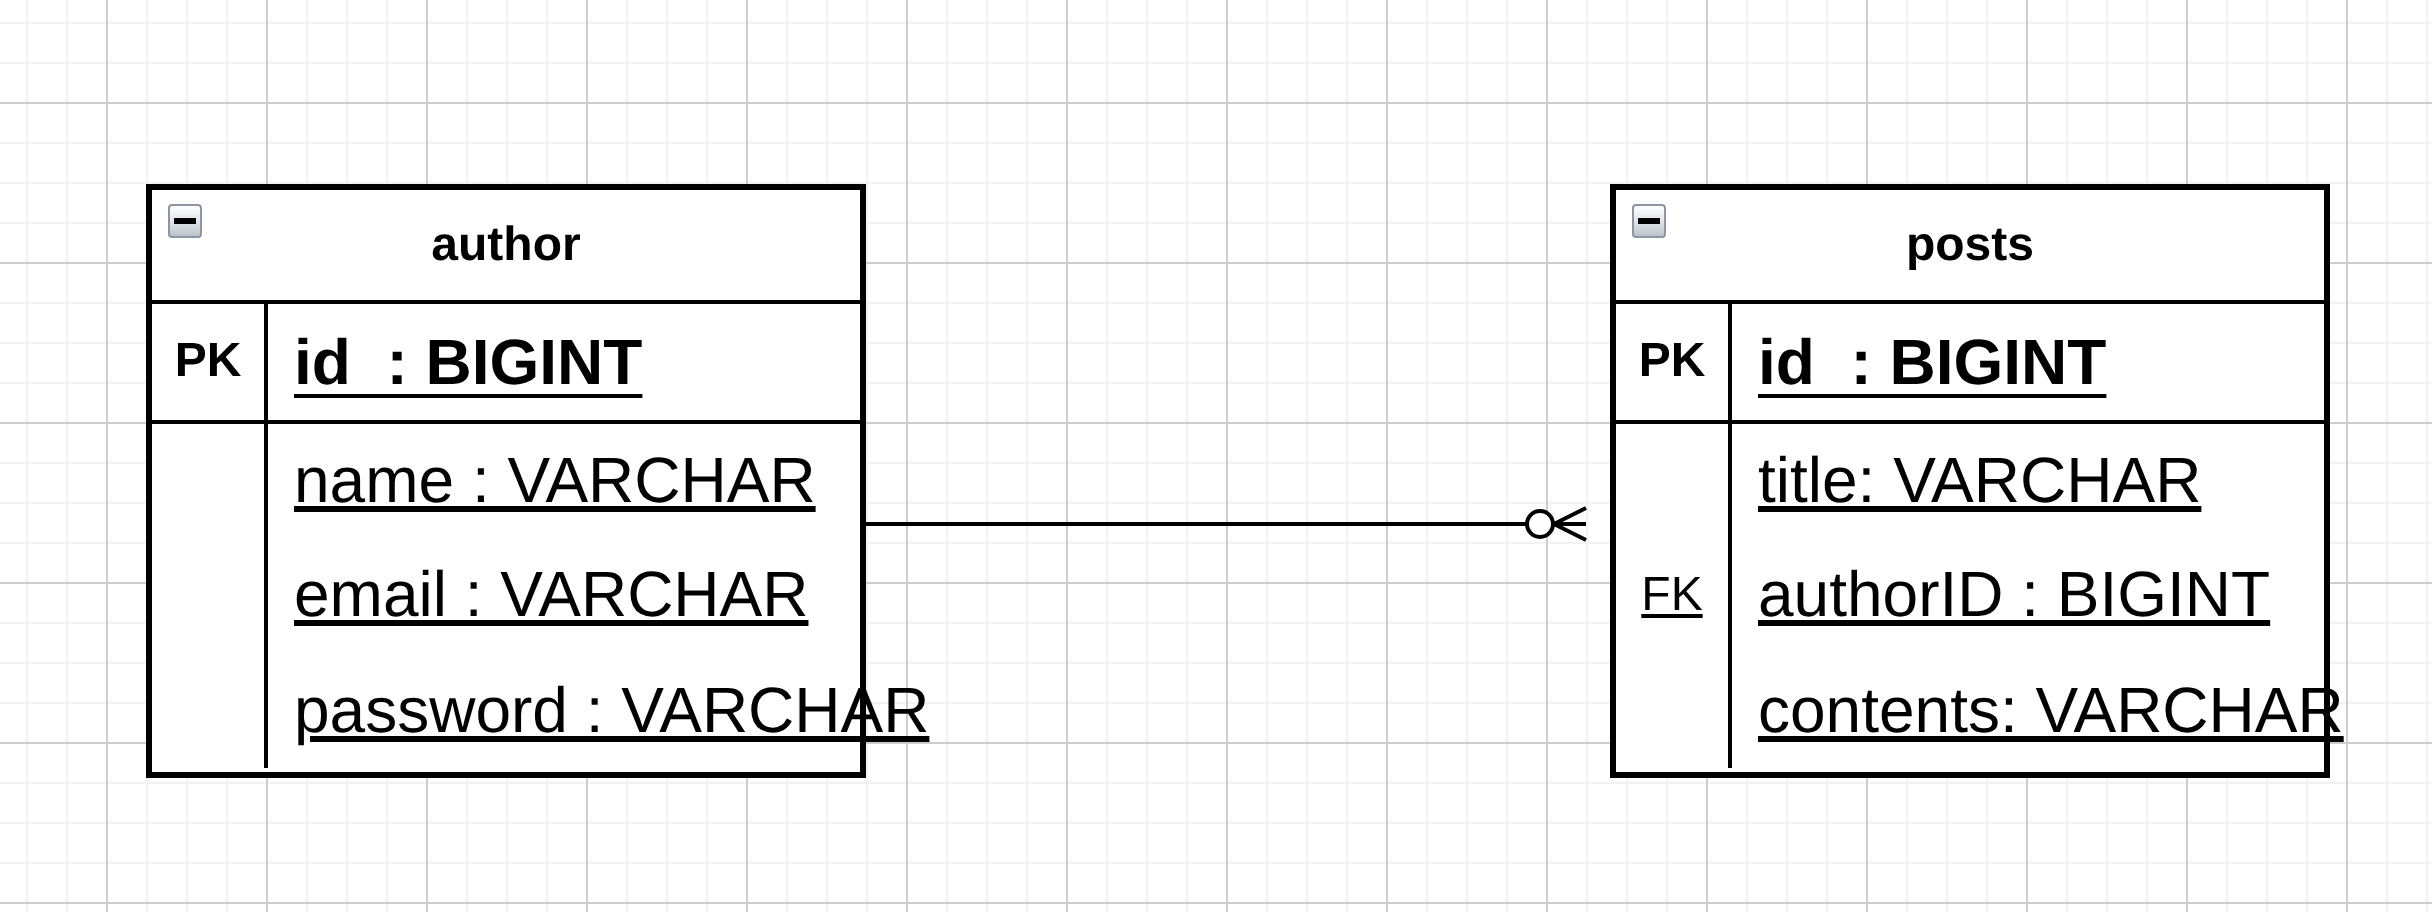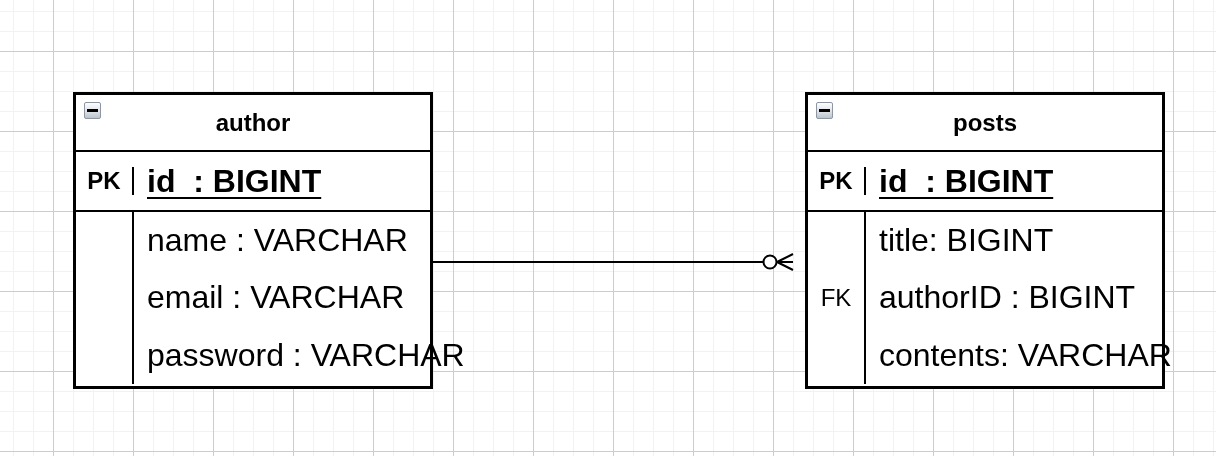--- a/index.html
+++ b/index.html
@@ -57,21 +57,20 @@
   .minus-glyph {
     width: 11px;
     height: 3px;
     background: #000000;
   }
 
   .pk-row {
     height: 60px;
     border-bottom: 2px solid #000000;
     display: flex;
-    align-items: center;
   }
   .key-cell {
     flex: 0 0 58px;
     border-right: 2px solid #000000;
     display: flex;
     align-items: center;
     justify-content: center;
     font-size: 24px;
   }
   .key-cell.bold { font-weight: bold; }
@@ -88,21 +87,21 @@
     text-decoration: underline;
     text-decoration-thickness: 2px;
     text-underline-offset: 5px;
   }
 
   .entity-body {
     display: flex;
     flex-direction: column;
     height: 172px;
   }
-  .body-row { flex: 1; display: flex; }
+  .body-row { flex: 1; display: flex; text-decoration: underline; }
 
   .connector-layer {
     position: absolute;
     left: 0; top: 0;
     width: 1216px; height: 456px;
     pointer-events: none;
   }
 </style>
 </head>
 <body>
@@ -143,21 +142,21 @@
       </span>
       <span class="entity-title">posts</span>
     </div>
     <div class="pk-row">
       <div class="key-cell bold">PK</div>
       <div class="field-cell pk">id  : BIGINT</div>
     </div>
     <div class="entity-body">
       <div class="body-row">
         <div class="key-cell"></div>
-        <div class="field-cell">title: BIGINT</div>
+        <div class="field-cell">title: VARCHAR</div>
       </div>
       <div class="body-row">
         <div class="key-cell">FK</div>
         <div class="field-cell">authorID : BIGINT</div>
       </div>
       <div class="body-row">
         <div class="key-cell"></div>
         <div class="field-cell">contents: VARCHAR</div>
       </div>
     </div>

